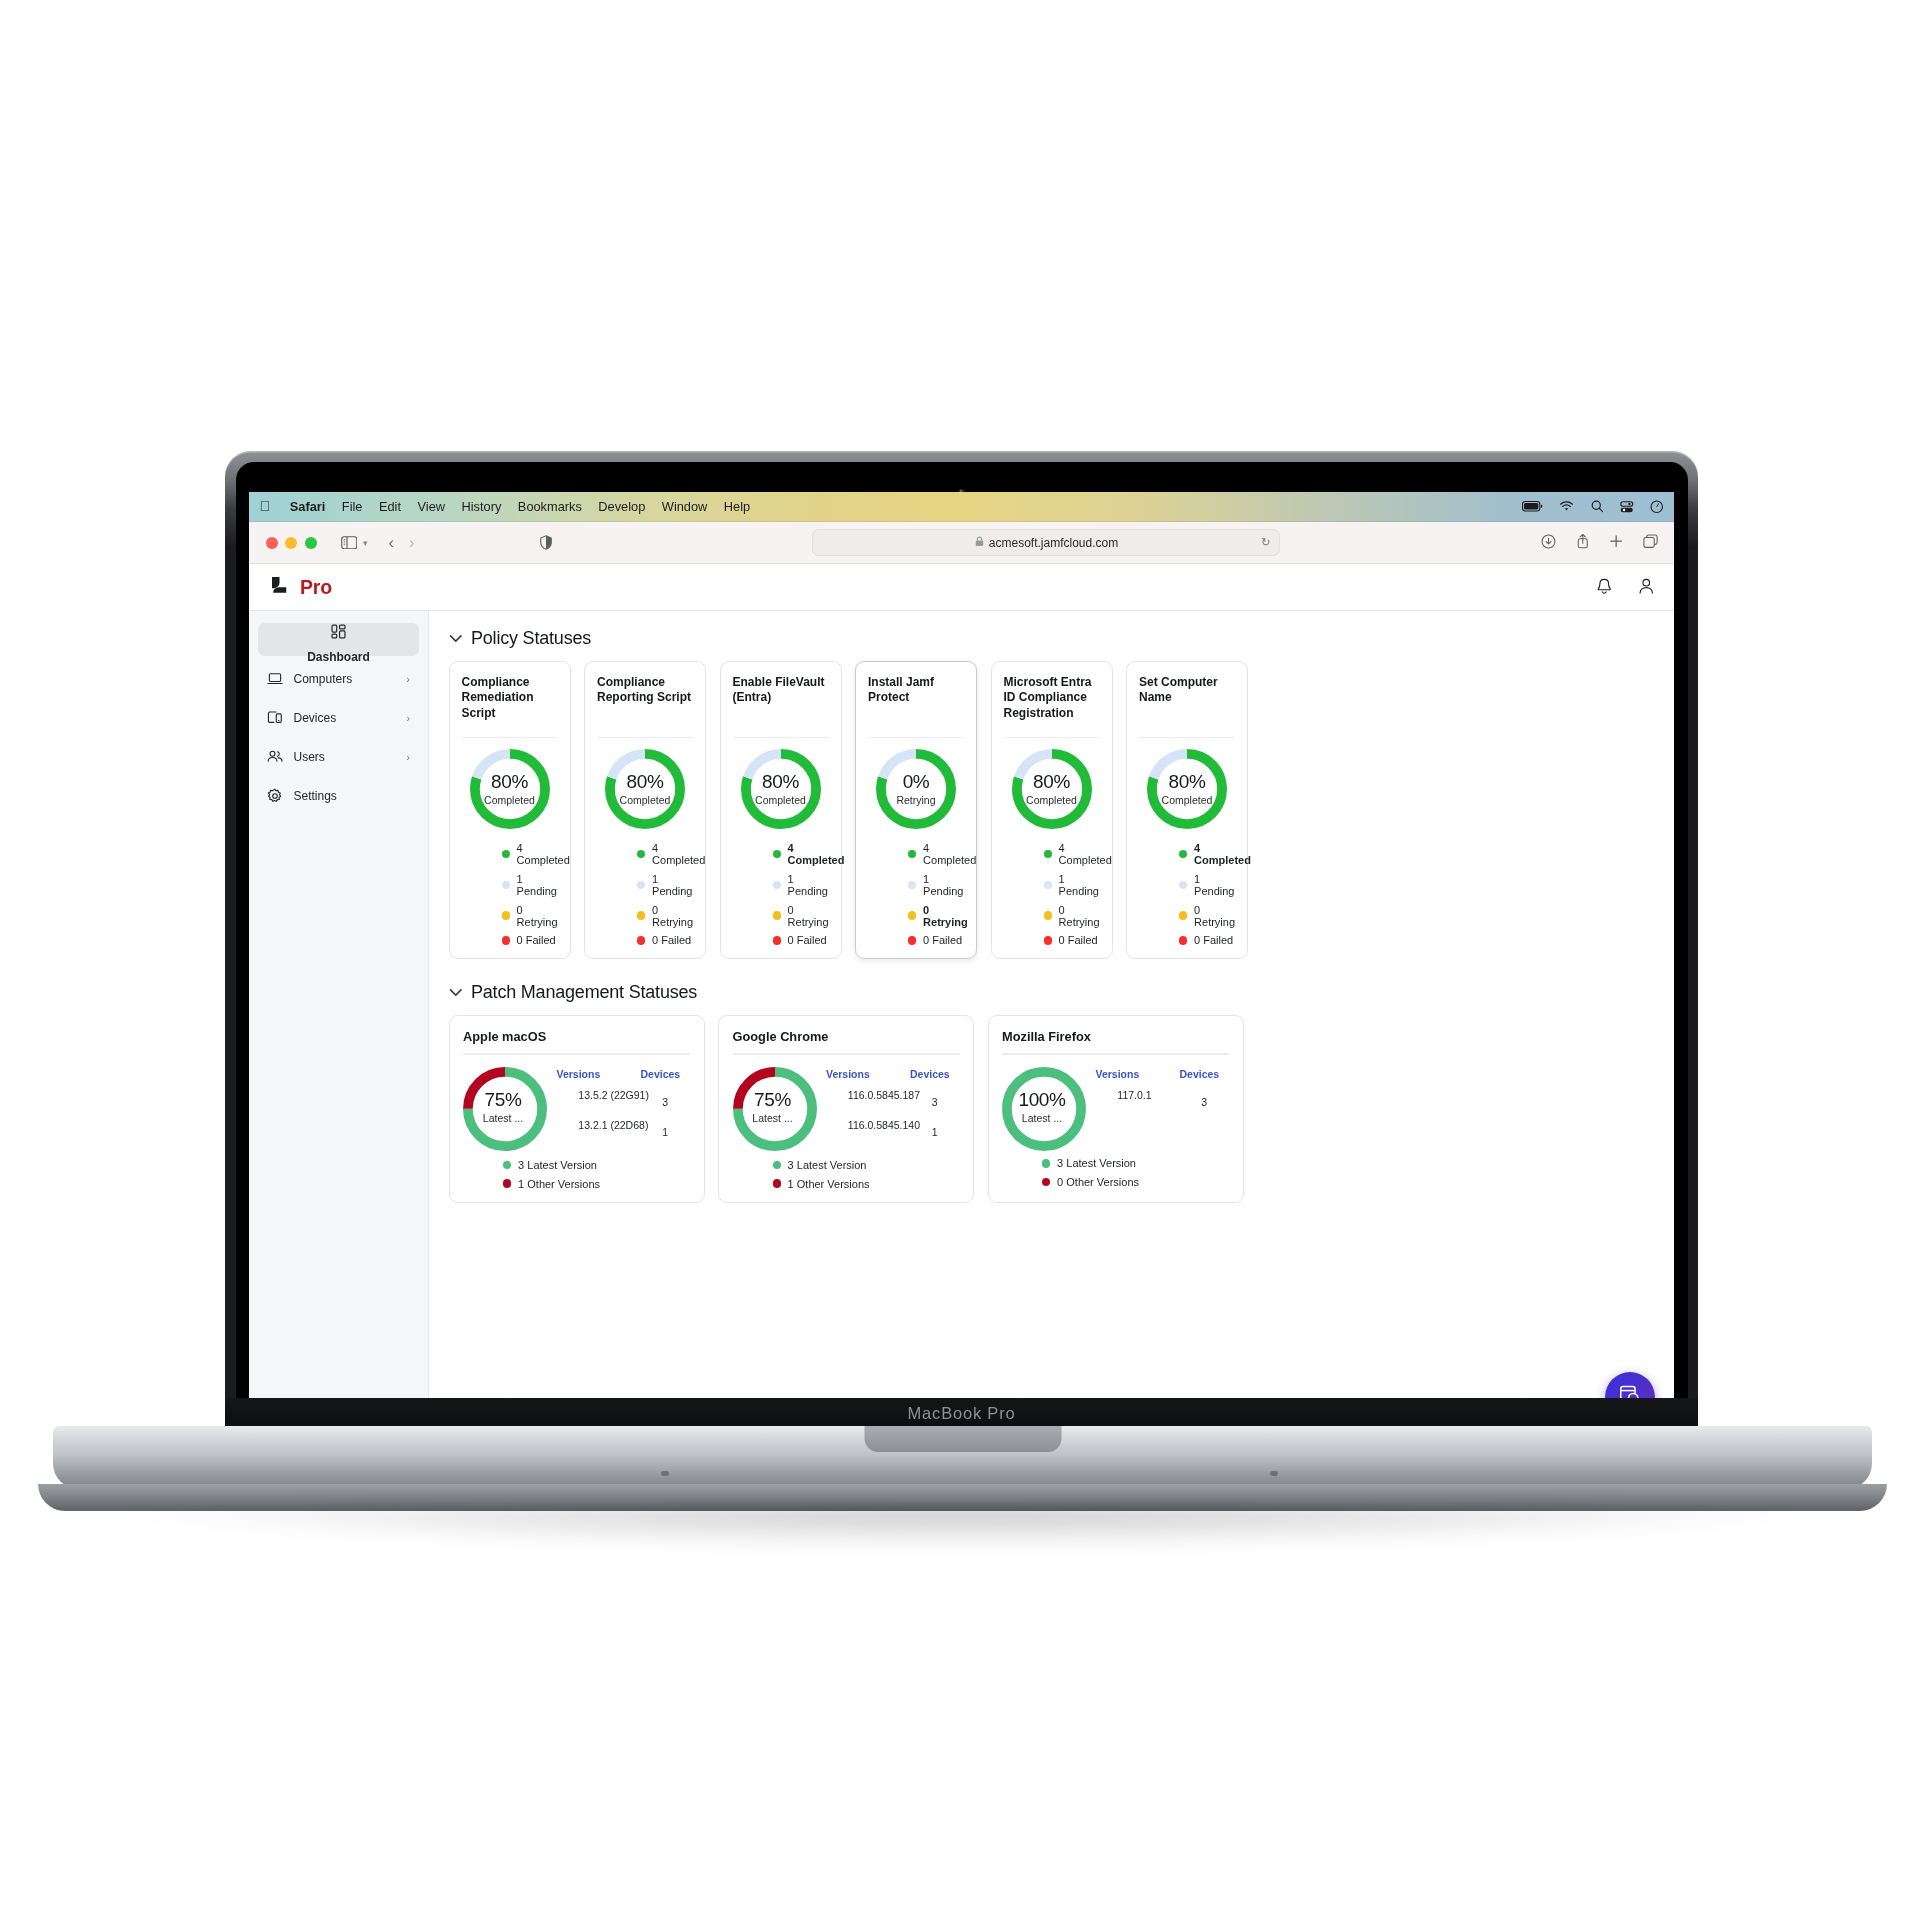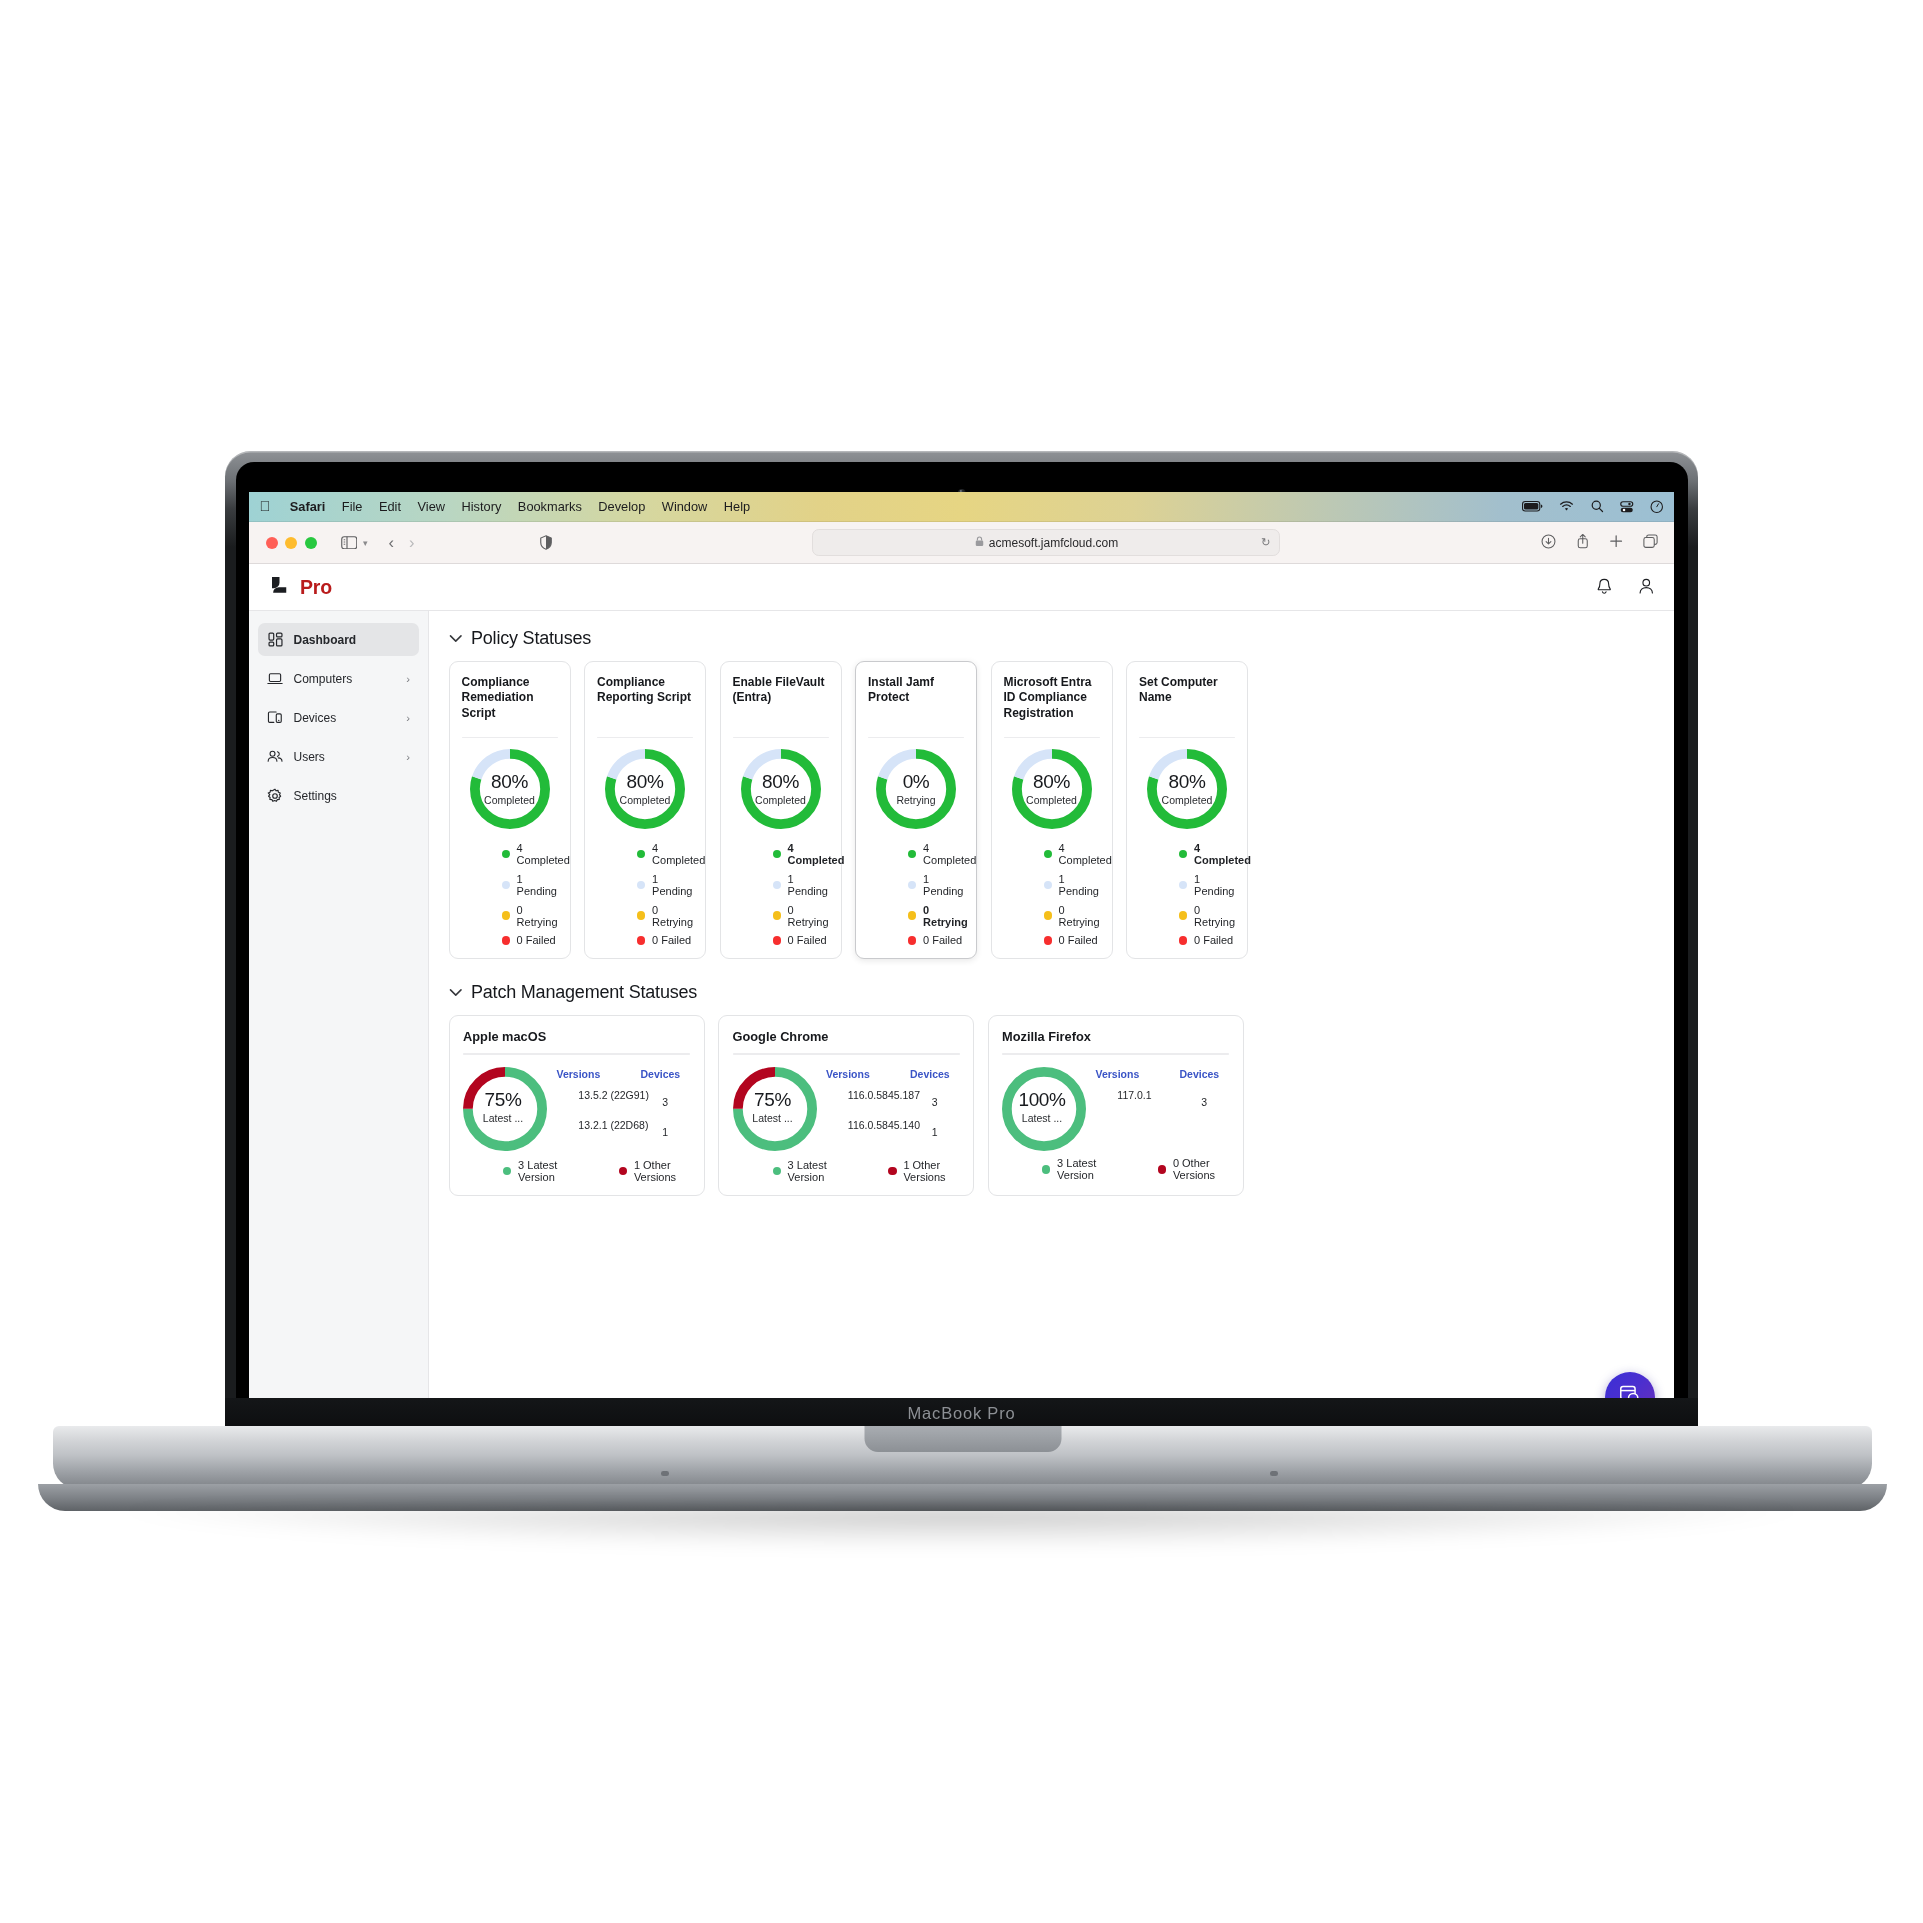--- a/index.html
+++ b/index.html
@@ -118,21 +118,21 @@
 
   .sidebar{
     width:180px;background:#f5f6f7;border-right:0.8px solid #e6e6e8;
     padding:12px 9px;box-sizing:border-box;flex-shrink:0;
   }
   .nav-item{
     display:flex;align-items:center;gap:10.5px;height:33px;padding:0 9px;
     border-radius:6.8px;box-sizing:border-box;font-size:12px;color:#25272b;cursor:default;
   }
   .nav-item + .nav-item{margin-top:6px;}
-  .nav-item.active{background:#e4e5e7;font-weight:bold;}
+  .nav-item.active{background:#e4e5e7;font-weight:bold;flex-direction:column;}
   .nav-label{flex:1;}
   .nav-chev{color:#7b7d82;font-size:11.3px;}
   .nav-ic{width:16px;height:16px;display:flex;align-items:center;justify-content:center;color:#25272b;flex-shrink:0;}
 
   .content{flex:1;padding:16.5px 19.5px 0 19.5px;box-sizing:border-box;overflow:hidden;position:relative;}
 
   .section-head{display:flex;align-items:center;gap:9px;margin-bottom:12px;}
   .sec-chev{color:#35373b;font-size:12.8px;display:flex;align-items:center;}
   .sec-title{font-size:18px;font-weight:normal;color:#16181c;letter-spacing:-0.2px;}
 
@@ -171,21 +171,21 @@
   }
   .qcard-title{font-size:12.8px;font-weight:bold;color:#16181c;}
   .qcard-rule{height:1.5px;background:#ececee;border-radius:0.8px;margin:9px 0 12px 0;}
   .qbody{display:flex;gap:13.5px;}
   .qtable{flex:1;padding-top:1.5px;}
   .qthead{display:flex;font-size:10.5px;font-weight:bold;color:#3a54c6;margin-bottom:9px;}
   .qth-v{width:84px;}
   .qrow{display:flex;font-size:10.5px;color:#1f2125;margin-bottom:9px;line-height:1.3;justify-content:center;}
   .qrow-v{width:84px;padding-right:4.5px;box-sizing:border-box;word-break:break-all;}
   .qrow-d{padding-top:6.8px;}
-  .qlegend{margin-top:10.5px;display:flex;flex-direction:row;gap:6.8px;}
+  .qlegend{margin-top:10.5px;display:flex;flex-direction:column;gap:6.8px;}
 
   
   .fab{
     position:absolute;right:19.5px;bottom:10.5px;width:50px;height:50px;border-radius:50%;
     background:linear-gradient(135deg,#3a2fd6 0%,#4b2fcf 45%,#6b2fb8 100%);
     display:flex;align-items:center;justify-content:center;
     box-shadow:0 3px 10.5px rgba(40,25,140,.38);
   }
 </style>
 </head>

